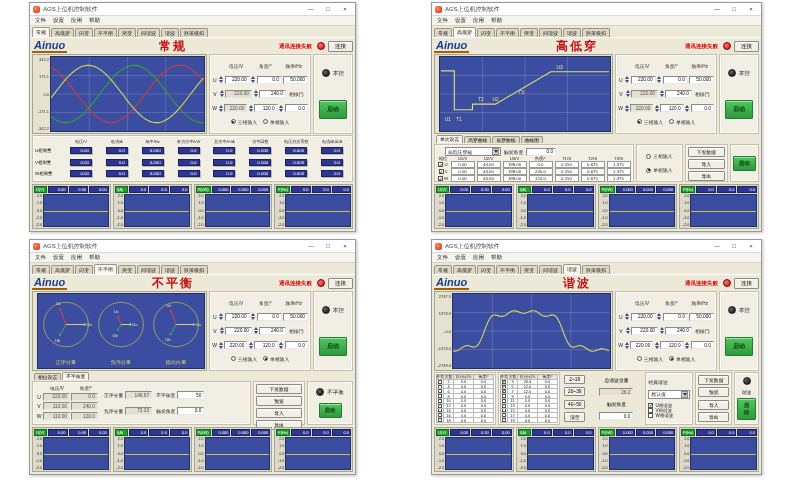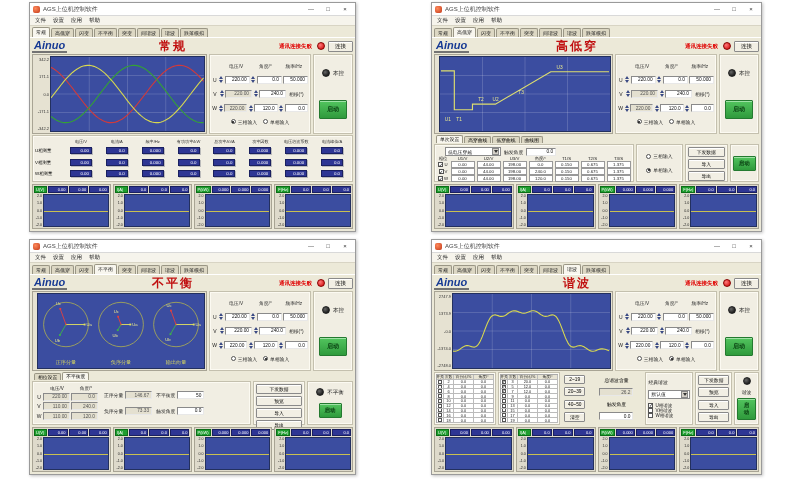--- a/index.html
+++ b/index.html
@@ -10,21 +10,21 @@
 .tico{width:7px;height:7px;border-radius:2px;background:radial-gradient(circle at 35% 35%,#ff8a5c,#c23a1a);flex:0 0 auto}
 .ttitle{font-size:6px;color:#444;flex:1;white-space:nowrap;overflow:hidden}
 .tbtn{width:14px;height:11px;font-size:6px;color:#333;display:flex;align-items:center;justify-content:center}
 .menu{height:10px;background:#f6f4ec;display:flex;align-items:center;gap:7px;padding:0 5px;border-bottom:1px solid #d8d4c4;flex:0 0 auto}
 .mitem{font-size:5.5px;color:#222}
 .tabs{height:11px;display:flex;align-items:flex-end;padding:1px 2px 0;gap:1px;flex:0 0 auto}
 .tab{font-size:5px;color:#222;background:#ddd8c4;border:1px solid #9a9685;border-bottom:none;padding:1px 3px;border-radius:2px 2px 0 0;white-space:nowrap}
 .tab.on{background:#f8f6ee;padding-bottom:2px}
 .body{flex:1;border-top:1px solid #fff;padding:1px 2px 2px;display:flex;flex-direction:column;overflow:hidden}
 .hdr{height:14px;display:flex;align-items:center;gap:3px;flex:0 0 auto}
-.logo{font-size:11px;font-weight:bold;font-style:italic;color:#173a94;line-height:11px;border-bottom:2px solid #737373;padding:0 2px}
+.logo{font-size:11px;font-weight:bold;font-style:italic;color:#173a94;line-height:11px;border-bottom:2px solid #a16207;padding:0 2px}
 .mode{flex:1;text-align:center;font-size:12px;font-weight:bold;color:#c01010;font-family:"Liberation Serif",serif;letter-spacing:2px}
 .fail{font-size:5.5px;color:#e00000;font-weight:bold;margin-right:2px;white-space:nowrap}
 .ledr{width:8px;height:8px;border-radius:50%;background:radial-gradient(circle at 35% 35%,#ff7a7a,#c00);border:1px solid #800;flex:0 0 auto}
 .ledk{width:8px;height:8px;border-radius:50%;background:radial-gradient(circle at 35% 35%,#666,#000);border:1px solid #222;flex:0 0 auto}
 .cbtn{font-size:5.5px;border:1px solid #8a8a8a;background:#f2efe4;padding:1px 6px;border-radius:1px;box-shadow:inset 0 1px 0 #fff}
 .mainrow{height:80px;display:flex;gap:2px;flex:0 0 auto;margin-top:1px}
 .chartframe{flex:1;background:#e6e2d2;border:1px solid #a8a494;padding:1px;display:flex;min-width:0}
 .yax{width:16px;display:flex;flex-direction:column;justify-content:space-between;font-size:4px;color:#333;text-align:right;padding:1px 1px 1px 0;flex:0 0 auto}
 .yax.slim{width:3px}
 .plot{flex:1;background:#3b4da0;position:relative;border:1px solid #23305f;min-width:0}

